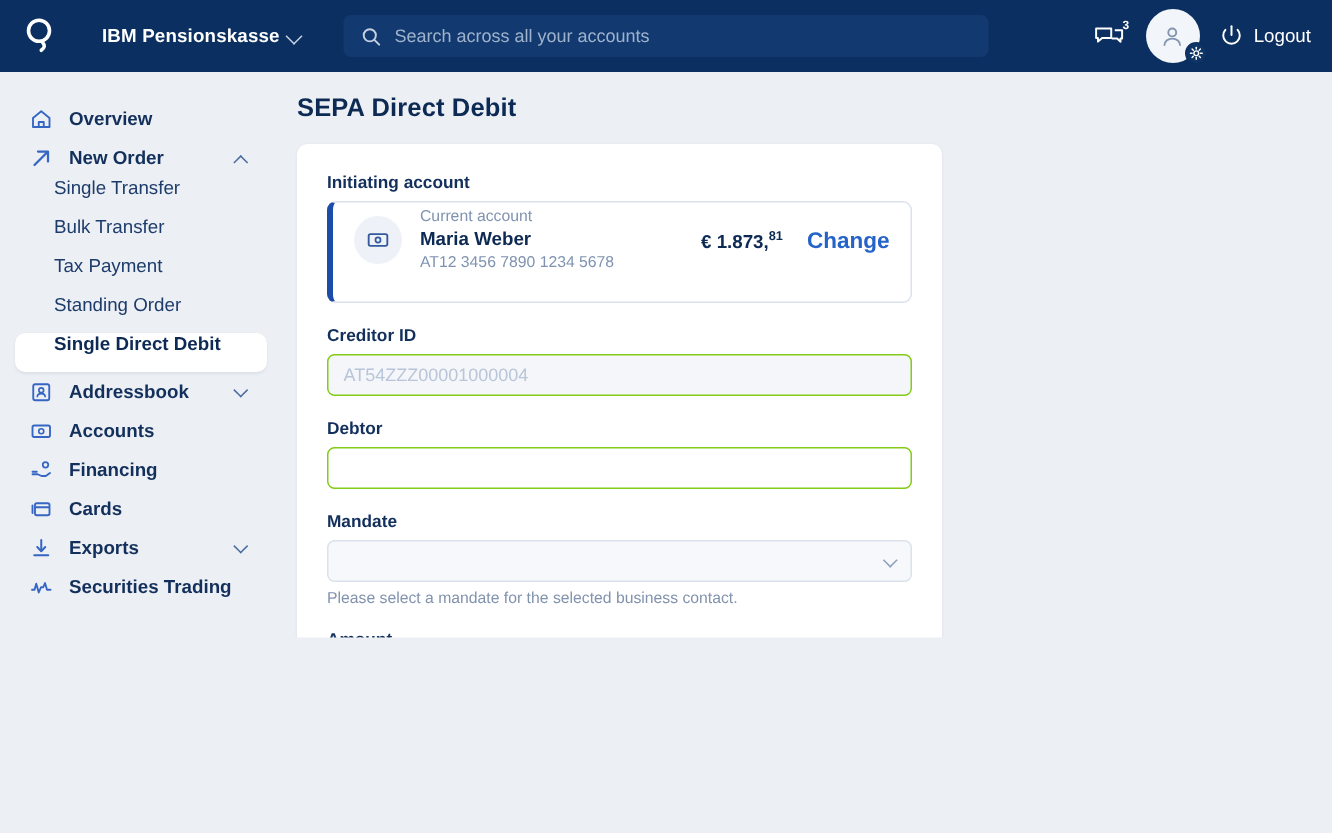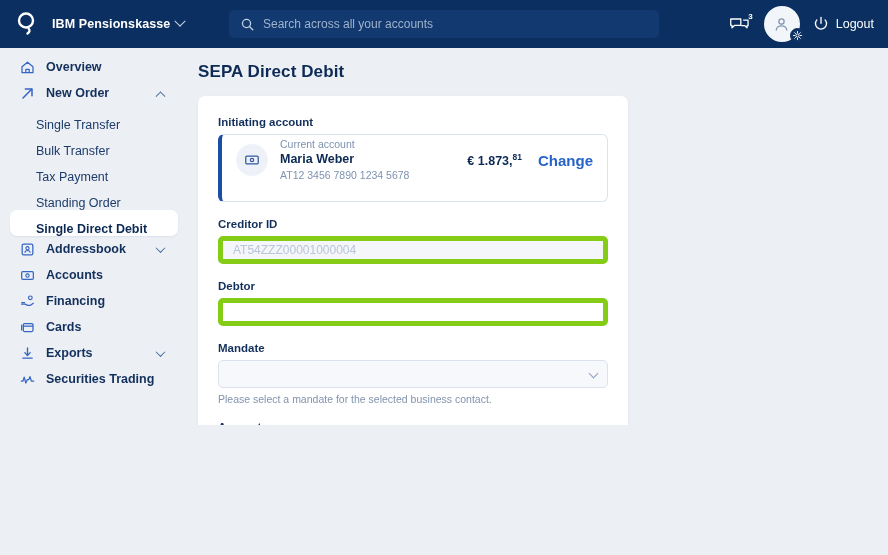--- a/index.html
+++ b/index.html
@@ -17,22 +17,22 @@
     width: 888px; height: 48px;
     background: #0b2f60;
     display: flex; align-items: center;
   }
   .logo-wrap {
     width: 40px; height: 48px;
     display: flex; align-items: center; justify-content: center;
     margin-left: 6px;
   }
   .org-switch {
-    display: flex; align-items: center; gap: 6px;
-    margin-left: 6px; cursor: pointer;
+    display: flex; align-items: flex-end; gap: 6px;
+    margin-left: 22px; cursor: pointer;
   }
   .org-name {
     color: #ffffff; font-size: 12.5px; font-weight: bold;
     letter-spacing: .1px;
   }
   .chev {
     width: 8px; height: 8px;
     border-right: 1.6px solid #c9d4e4;
     border-bottom: 1.6px solid #c9d4e4;
     transform: rotate(45deg) translate(-2px,-2px);
@@ -76,21 +76,21 @@
     display: flex; align-items: center; gap: 7px; cursor: pointer;
     margin-left: 2px; padding-right: 4px;
   }
   .logout-label { color: #ffffff; font-size: 12.5px; }
 
   
   .sidebar {
     position: absolute; left: 0; top: 48px;
     width: 188px; height: 507px;
     background: #eceff4;
-    padding-top: 6px;
+    padding-top: 18px;
   }
   .nav-item {
     display: flex; align-items: center;
     height: 26px; margin: 0 10px;
     padding-left: 8px;
     border-radius: 6px;
     cursor: pointer;
     position: relative;
   }
   .nav-item .ico { width: 19px; display:flex; align-items:center; justify-content:center; }
@@ -102,21 +102,21 @@
     position: absolute; right: 14px;
     width: 7px; height: 7px;
     border-right: 1.5px solid #4b6da0;
     border-bottom: 1.5px solid #4b6da0;
     transform: rotate(45deg) translate(-1px,-1px);
   }
   .nav-item .caret.up {
     transform: rotate(-135deg) translate(-2px,-2px);
   }
   .sub-item {
-    display: flex; align-items: flex-end;
+    display: flex; align-items: flex-start;
     height: 26px; margin: 0 10px;
     padding-left: 26px;
     border-radius: 7px;
     cursor: pointer;
     font-size: 12.5px; color: #1d3c6b;
   }
   .sub-item.active {
     background: #ffffff;
     font-weight: bold;
     color: #0d2a55;
@@ -177,21 +177,21 @@
     white-space: nowrap; margin-right: 16px;
   }
   .acct-bal sup { font-size: 8.5px; }
   .acct-change {
     font-size: 15px; font-weight: bold; color: #2563c9; cursor: pointer;
   }
 
   
   .inp {
     width: 100%; height: 28px;
-    border: 5px solid #84cc16; border-radius: 5px;
+    border: 1px solid #84cc16; border-radius: 5px;
     background: #ffffff;
     font-family: "Liberation Sans", sans-serif;
     font-size: 12px; color: #0d2a55;
     padding: 0 10px;
     outline: none;
   }
   .inp.disabled { background: #f4f6fa; color: #b3c0d4; }
   .inp::placeholder { color: #b9c5d8; }
   .select-wrap { position: relative; }
   .select-box {

